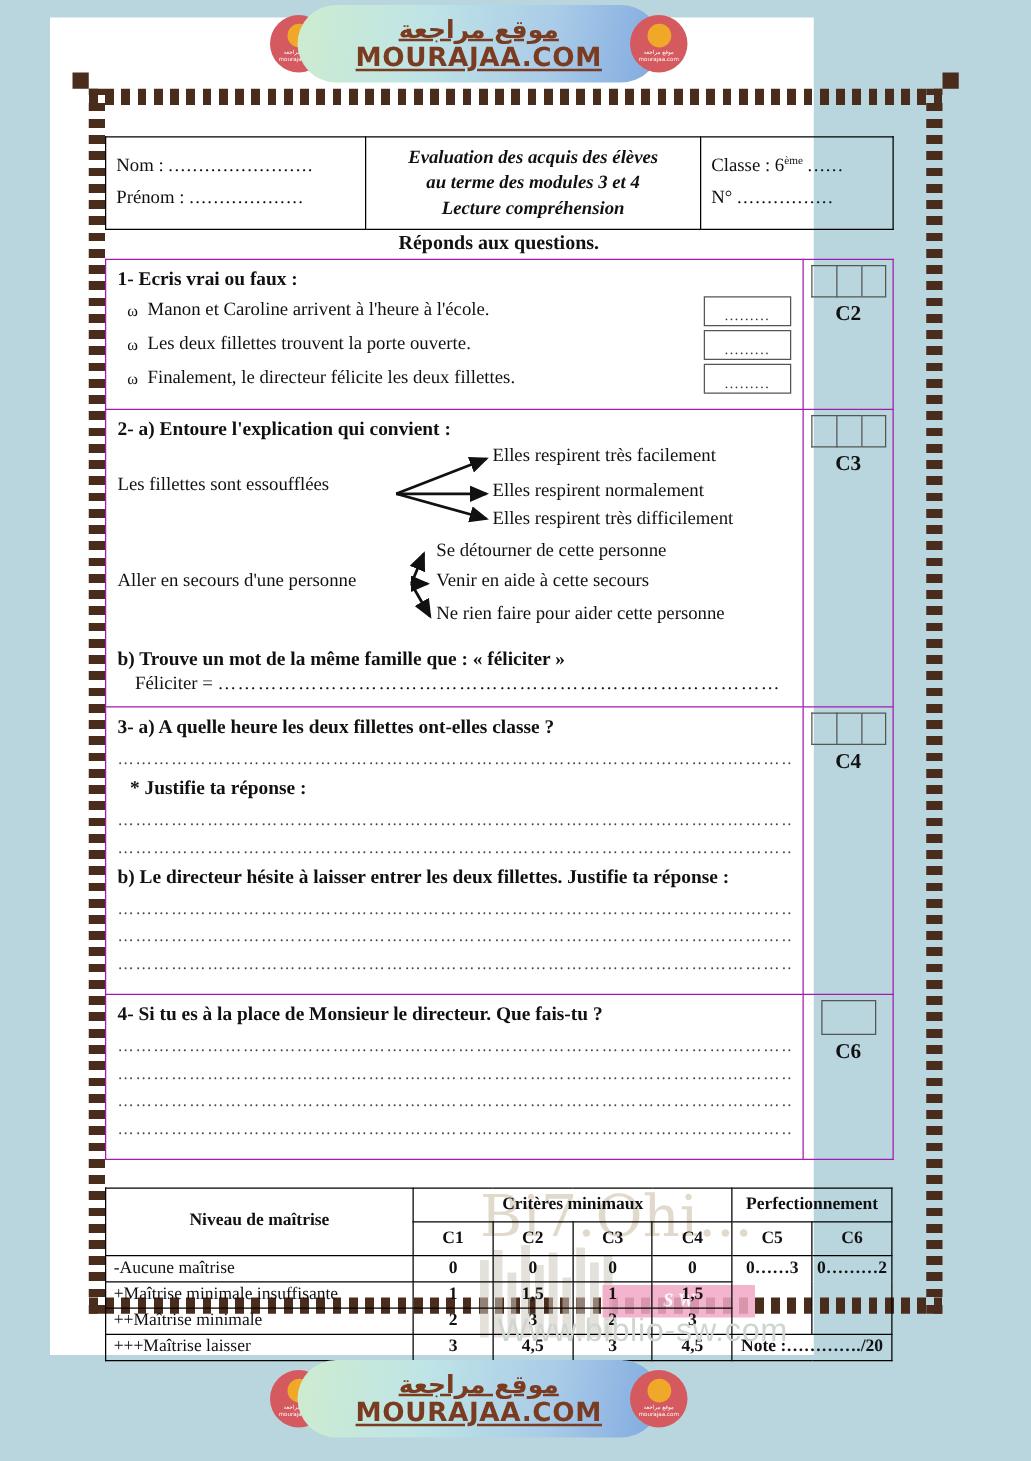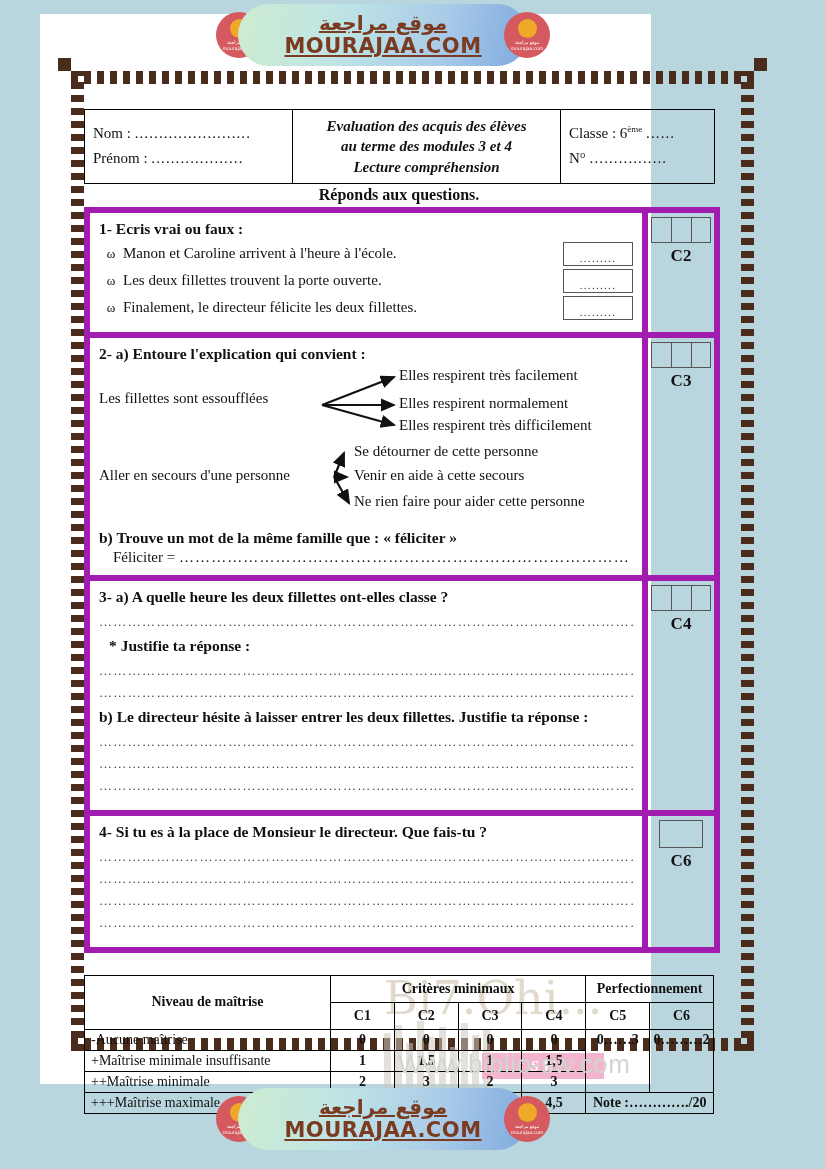--- a/index.html
+++ b/index.html
@@ -96,21 +96,21 @@
   .dots-inline { letter-spacing: 1.1px; }
 
   .instruction {
     width: 630px; text-align: center;
     font-weight: 700; font-size: 16px;
     margin: 2px 0 3px 0;
   }
 
   
   table.exo { border-collapse: collapse; width: 630px; table-layout: fixed; }
-  table.exo > tbody > tr > td { border: 6px solid #a21caf; vertical-align: top; margin-top: 20px; }
+  table.exo > tbody > tr > td { border: 1px solid #a21caf; vertical-align: top; margin-top: 20px; }
   td.body { width: 558px; padding: 7px 9px 9px 9px; }
   td.crit { width: 72px; text-align: center; vertical-align: middle; padding: 4px 0; }
 
   .q-title { font-weight: 700; font-size: 15.5px; margin-bottom: 4px; }
   .q-sub   { font-weight: 700; font-size: 15.5px; margin: 4px 0 2px 0; }
 
   
   .crit-box { display: flex; justify-content: center; }
   .crit-box .cell { width: 20px; height: 26px; border: 1px solid #555; border-right: none; }
   .crit-box .cell:last-child { border-right: 1px solid #555; }
@@ -399,21 +399,21 @@
           <td class="g-num">1,5</td>
         </tr>
         <tr>
           <td class="g-level">++Maîtrise minimale</td>
           <td class="g-num">2</td>
           <td class="g-num">3</td>
           <td class="g-num">2</td>
           <td class="g-num">3</td>
         </tr>
         <tr>
-          <td class="g-level">+++Maîtrise maximale</td>
+          <td class="g-level">+++Maîtrise laisser</td>
           <td class="g-num">3</td>
           <td class="g-num">4,5</td>
           <td class="g-num">3</td>
           <td class="g-num">4,5</td>
           <td class="g-note" colspan="2">Note :…………./20</td>
         </tr>
       </tbody>
         </table>
     </div>
   </div>

